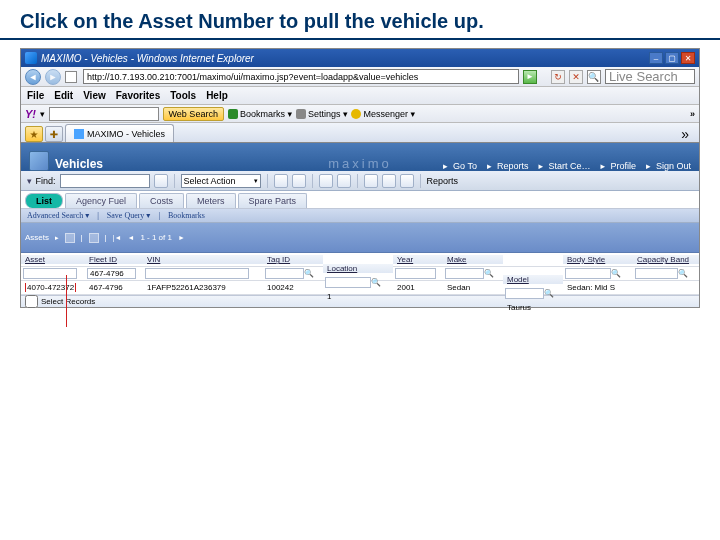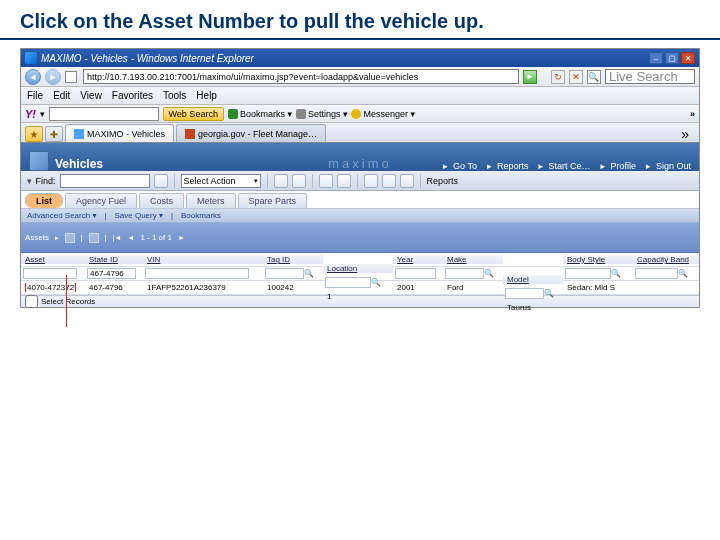--- a/index.html
+++ b/index.html
@@ -19,21 +19,21 @@
   .ie-navrow { background: linear-gradient(to bottom, #f4f6fa, #e4e8f0); height: 20px; display: flex; align-items: center; padding: 0 4px; gap: 4px; border-bottom: 1px solid #bbb; }
   .nav-circle { width: 16px; height: 16px; border-radius: 50%; background: linear-gradient(to bottom,#b0d0f0,#6aa0d8); border: 1px solid #5a8ac0; display:flex;align-items:center;justify-content:center;color:#fff;font-size:9px;cursor:pointer; }
   .addr-icon { width: 12px; height: 12px; background: #fff; border: 1px solid #888; margin-right: 2px; }
   .ie-addr { flex: 1; height: 15px; background: #fff; border: 1px solid #7a7a7a; padding: 0 3px; font-size: 9px; display:flex;align-items:center; }
   .addr-go { width: 14px; height: 14px; background: linear-gradient(to bottom,#b8e8b0,#5ab84a); border:1px solid #3a8a2a; display:flex;align-items:center;justify-content:center;color:#fff;font-size:8px; }
   .search-box { width: 90px; height: 15px; background: #fff; border: 1px solid #7a7a7a; padding: 0 3px; font-size: 13px; color:#888;display:flex;align-items:center; }
   .search-glass { width:14px;height:14px;background:#fff;border:1px solid #888;display:flex;align-items:center;justify-content:center;font-size:9px;color:#888; }
   .refresh-x { width:14px;height:14px;border:1px solid #aaa;background:#f0f0f0;display:flex;align-items:center;justify-content:center;font-size:9px;color:#c04020;cursor:pointer; }
 
   
-  .ie-menurow { background: linear-gradient(to bottom, #f4f6fa, #e4e8f0); height: 18px; display: flex; align-items: center; padding: 0 6px; gap: 10px; border-bottom: 1px solid #bbb; font-size:10px; }
+  .ie-menurow { background: linear-gradient(to bottom, #f4f6fa, #e4e8f0); height: 18px; display: flex; align-items: center; padding: 0 6px; gap: 10px; border-bottom: 1px solid #bbb; font-size:10px;font-weight:bold; }
   .ie-menurow span { cursor:pointer; }
 
   
   .ie-yahoorow { background: linear-gradient(to bottom,#f4f6fa,#e4e8f0); height:18px; display:flex; align-items:center; padding:0 4px; gap:4px; border-bottom:1px solid #bbb; font-size:9px; }
   .yahoo-logo { font-weight:bold; color:#7b0099; font-size:11px; font-style:italic; }
   .yahoo-search { width:110px;height:14px;background:#fff;border:1px solid #888; }
   .yahoo-btn { padding:1px 5px; background:linear-gradient(to bottom,#ffe8a0,#ffc840); border:1px solid #c0a030; border-radius:2px; font-size:9px;cursor:pointer; }
   .yahoo-link { display:flex;align-items:center;gap:2px;cursor:pointer; }
   .yahoo-link .ic { width:10px;height:10px;border-radius:2px; }
 
@@ -57,25 +57,25 @@
   
   .mx-toolbar { background: linear-gradient(to bottom,#e8eef8,#d0dae8); height:20px; display:flex; align-items:center; padding:0 6px; gap:4px; border-bottom:1px solid #a0b0c8; font-size:9px; }
   .mx-find-input { width:90px;height:14px;background:#fff;border:1px solid #7a8aa0; }
   .mx-action-select { width:80px;height:14px;background:#fff;border:1px solid #7a8aa0;font-size:9px;padding:0 2px;display:flex;align-items:center;justify-content:space-between; }
   .mx-tb-ic { width:14px;height:14px;border:1px solid #a0b0c8;background:linear-gradient(to bottom,#fff,#e0e8f4);cursor:pointer;border-radius:2px; }
   .mx-tb-sep { width:1px;height:14px;background:#b0bcd0;margin:0 2px; }
 
   
   .mx-subtabs { background:#fff; height:18px; display:flex; align-items:flex-end; gap:2px; padding:2px 4px 0 4px; border-bottom:1px solid #c0c8d8; font-size:9px; }
   .mx-subtab { padding:2px 10px; background:linear-gradient(to bottom,#f0f4fa,#d8e2f0); border:1px solid #b0bcd0; border-bottom:none; border-radius:2px 2px 0 0; cursor:pointer; color:#446; }
-  .mx-subtab.active { background:#fdba74; color:#000; font-weight:bold;border-radius:7px; }
+  .mx-subtab.active { background:#14b8a6; color:#000; font-weight:bold;border-radius:7px; }
 
   
   .mx-advrow { background:linear-gradient(to bottom,#d0dcf0,#b8c8e4); height:14px; display:flex; align-items:center; padding:0 6px; gap:8px; font-size:8px; color:#224488; border-bottom:1px solid #a0b0c8; }
-  .mx-advrow span { cursor:pointer; }
+  .mx-advrow span { cursor:pointer;font-family:Liberation Serif, serif; }
 
   
   .mx-assets-bar { background:linear-gradient(to bottom,#8aa8d8,#6a8cc8); height:30px; display:flex; align-items:center; padding:0 4px; gap:6px; font-size:8px; color:#fff; border-bottom:1px solid #5a7ab0; }
   .mx-assets-bar .smic { width:10px;height:10px;background:rgba(255,255,255,0.3);border:1px solid rgba(255,255,255,0.5);cursor:pointer; }
 
   
   .mx-table { background:#fff; font-size:8px; }
   .mx-table-row { display:flex; height:14px; align-items:center; border-bottom:1px solid #d8dce4; }
   .mx-th { color:#224; font-weight:normal; padding:0 4px; overflow:hidden; white-space:nowrap; text-decoration:underline; cursor:pointer; background:linear-gradient(to bottom,#f0f4fa,#e0e8f4); }
   .mx-filter-row .mx-cell { padding:1px 2px; }
@@ -152,24 +152,20 @@
     <span style="margin-left:auto;font-weight:bold;">»</span>
   </div>
 
   <div class="ie-tabrow">
     <div class="fav-btn">★</div>
     <div class="fav-btn" style="background:linear-gradient(to bottom,#f0f4fa,#d0dae8);border-color:#a0a8b8;">✚</div>
     <div class="ie-tab">
       <span class="tab-ic" style="background:#4aa3ff;"></span>
       <span>MAXIMO - Vehicles</span>
     </div>
-    <div class="ie-tab inactive">
-      <span class="tab-ic" style="background:#c04020;"></span>
-      <span>georgia.gov - Fleet Manage…</span>
-    </div>
     <div class="tabrow-right">»</div>
   </div>
 
   <div class="mx-header">
     <div class="mx-module-ic"></div>
     <div class="mx-module">Vehicles</div>
     <div class="mx-logo" style="position:absolute;left:50%;transform:translateX(-50%);opacity:0.5;">maximo</div>
     <div class="mx-navlinks">
       <span>
           <span class="nic">▸</span>
@@ -244,21 +240,21 @@
     <span style="font-size:7px;cursor:pointer;">|◄</span>
     <span style="font-size:7px;cursor:pointer;">◄</span>
     <span>1 - 1 of 1</span>
     <span style="font-size:7px;cursor:pointer;">►</span>
   </div>
 
   <div class="mx-table">
 
     <div class="mx-table-row">
       <div class="mx-th mx-cell c-asset">Asset</div>
-      <div class="mx-th mx-cell c-state">State ID</div>
+      <div class="mx-th mx-cell c-state">Fleet ID</div>
       <div class="mx-th mx-cell c-vin">VIN</div>
       <div class="mx-th mx-cell c-tag">Tag ID</div>
       <div class="mx-th mx-cell c-loc">Location</div>
       <div class="mx-th mx-cell c-year">Year</div>
       <div class="mx-th mx-cell c-make">Make</div>
       <div class="mx-th mx-cell c-model">Model</div>
       <div class="mx-th mx-cell c-body">Body Style</div>
       <div class="mx-th mx-cell c-cap">Capacity Band</div>
     </div>
 
@@ -275,21 +271,21 @@
       <div class="mx-cell c-cap"><input style="width: 70%;"><span class="glass">🔍</span></div>
     </div>
 
     <div class="mx-table-row mx-data-row">
       <div class="mx-cell c-asset"><span class="mx-asset-highlight">4070-472372</span></div>
       <div class="mx-cell c-state">467-4796</div>
       <div class="mx-cell c-vin">1FAFP52261A236379</div>
       <div class="mx-cell c-tag">100242</div>
       <div class="mx-cell c-loc">1</div>
       <div class="mx-cell c-year">2001</div>
-      <div class="mx-cell c-make">Ford</div>
+      <div class="mx-cell c-make">Sedan</div>
       <div class="mx-cell c-model">Taurus</div>
       <div class="mx-cell c-body">Sedan: Mid S</div>
       <div class="mx-cell c-cap"></div>
     </div>
 
     <div class="mx-selrec">
       <input type="checkbox" style="">
       <span>Select Records</span>
     </div>
   </div>

